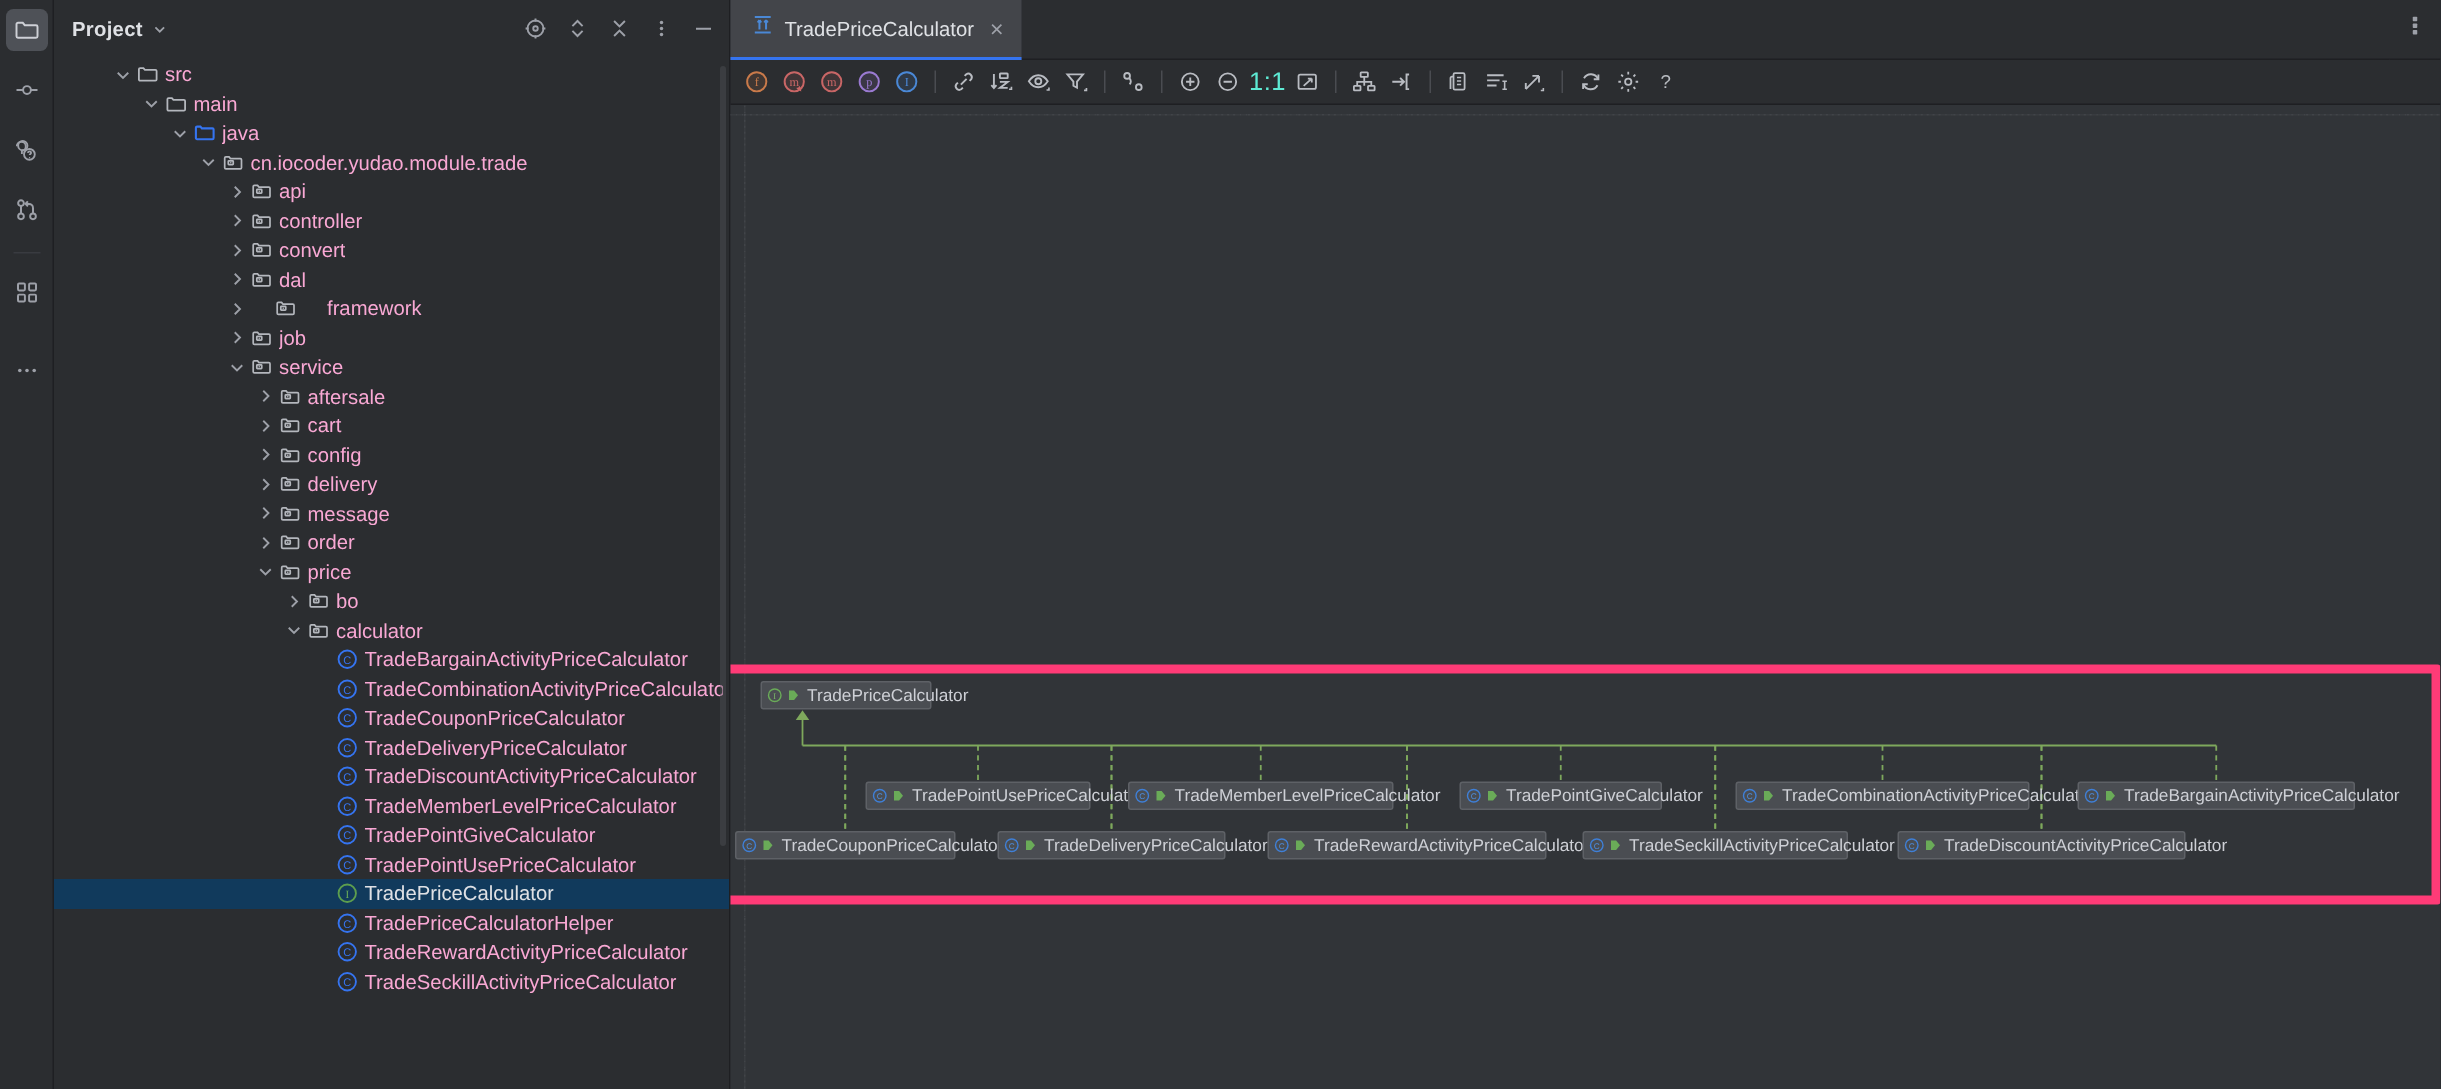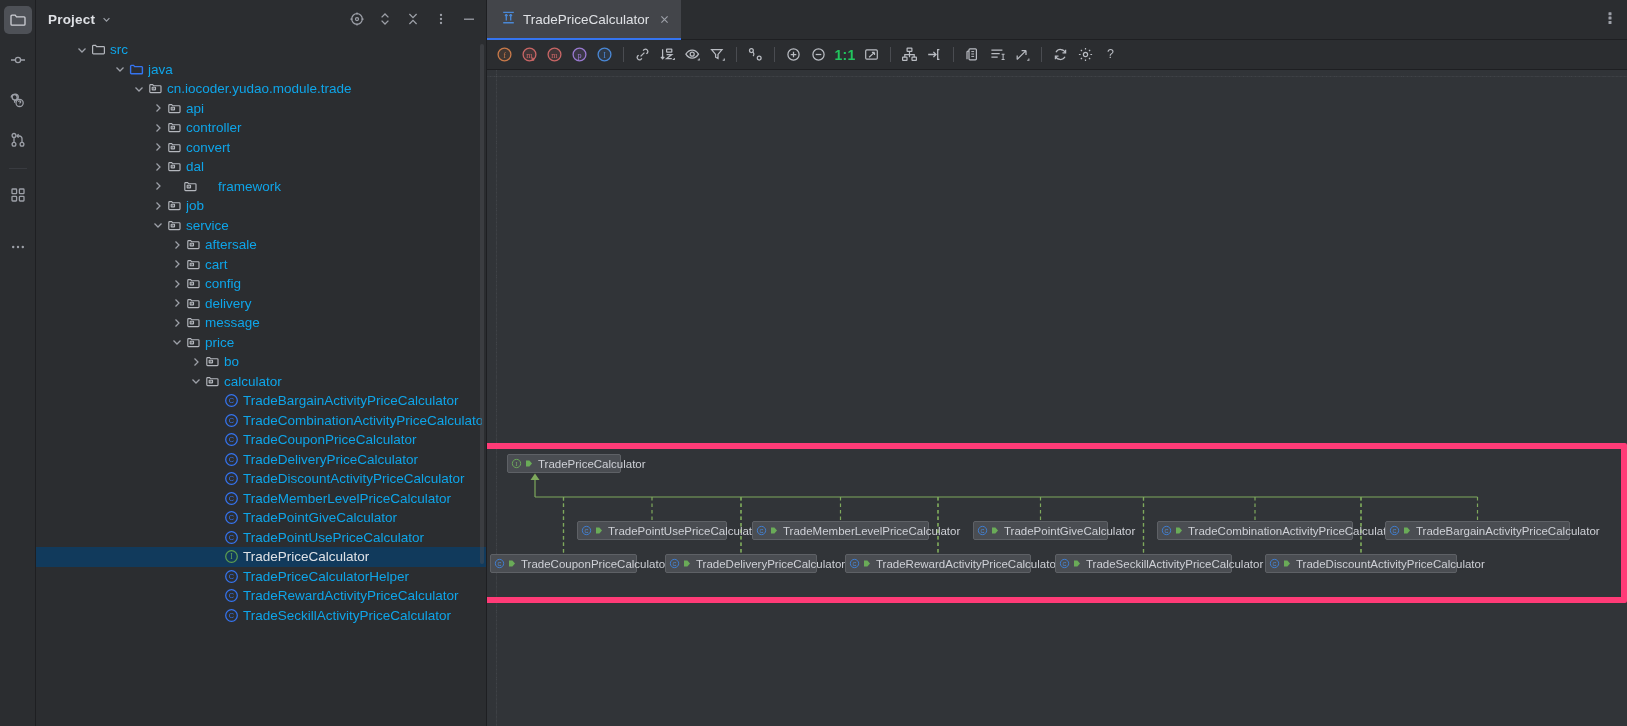--- a/index.html
+++ b/index.html
@@ -44,21 +44,21 @@
   #project-chevron { margin-left: 6px; display: flex; align-items: center; }
   #project-header-actions {
     margin-left: auto; display: flex; align-items: center; gap: 10px;
   }
   .hdr-icon { width: 18px; height: 18px; display: flex; align-items: center; justify-content: center; }
 
   
   #tree { flex: 1; overflow: hidden; padding-top: 2px; position: relative; }
   .tree-row {
     height: 19.5px; display: flex; align-items: center;
-    font-size: 13.5px; color: #0ea5e9; white-space: nowrap;
+    font-size: 13.5px; color: #f9a8d4; white-space: nowrap;
     padding-right: 4px;
   }
   .tree-row.selected { background: #113a5c; color: #dfe1e5; }
   .tree-row.bold { font-weight: bold; color: #dfe1e5; }
   .twisty { width: 14px; flex: 0 0 14px; display: flex; align-items: center; justify-content: center; }
   .tree-icon { width: 18px; flex: 0 0 18px; display: flex; align-items: center; justify-content: center; margin-right: 3px; }
   .tree-label { overflow: hidden; }
 
   
   #editor { flex: 1; height: 726px; display: flex; flex-direction: column; background: #2b2d30; min-width: 0; }
@@ -73,21 +73,21 @@
   #tabbar-spacer { flex: 1; border-bottom: 1px solid #1e1f22; }
   #tabbar-right { display: flex; align-items: center; padding: 0 10px; border-bottom: 1px solid #1e1f22; }
 
   #diag-toolbar {
     height: 30px; flex: 0 0 30px; display: flex; align-items: center;
     padding-left: 6px; gap: 2px; background: #2b2d30;
     border-bottom: 1px solid #1e1f22;
   }
   .tb-btn { width: 23px; height: 23px; display: flex; align-items: center; justify-content: center; border-radius: 4px; }
   .tb-sep { width: 1px; height: 15px; background: #4a4c51; margin: 0 5px; }
-  .tb-text { font-size: 14px; color: #22c55e; font-weight: bold; letter-spacing: .3px; }
+  .tb-text { font-size: 17px; color: #5eead4; font-weight: normal; letter-spacing: .3px; }
 
   
   #canvas {
     flex: 1; position: relative; background: #313438; overflow: hidden;
     background-image:
       repeating-linear-gradient(to right, #3a3d42 0 1px, transparent 1px 4px),
       repeating-linear-gradient(to bottom, #3a3d42 0 1px, transparent 1px 4px);
     background-size: 33.6px 1px, 1px 33.5px;
     background-position: 9px 6px, 9px 6px;
     background-repeat: repeat-x, repeat-y;
@@ -235,20 +235,33 @@
               <path d="M2.5 4.5 6 8l3.5-3.5"></path>
             </svg>
           </span>
           <span class="tree-icon">
             <svg width="15" height="15" viewBox="0 0 15 15" fill="none" stroke="#b4b7bd" stroke-width="1.2">
               <path d="M1.6 4.2a.8.8 0 0 1 .8-.8h2.2l1 1.2h7a.8.8 0 0 1 .8.8v5.6a.8.8 0 0 1-.8.8H2.4a.8.8 0 0 1-.8-.8z"></path>
             </svg>
           </span>
           <span class="tree-label">src</span>
         </div>
+        <div class="tree-row" style="padding-left: 58px;">
+          <span class="twisty">
+            <svg width="12" height="12" viewBox="0 0 12 12" fill="none" stroke="#9da0a8" stroke-width="1.25">
+              <path d="M2.5 4.5 6 8l3.5-3.5"></path>
+            </svg>
+          </span>
+          <span class="tree-icon">
+            <svg width="15" height="15" viewBox="0 0 15 15" fill="none" stroke="#b4b7bd" stroke-width="1.2">
+              <path d="M1.6 4.2a.8.8 0 0 1 .8-.8h2.2l1 1.2h7a.8.8 0 0 1 .8.8v5.6a.8.8 0 0 1-.8.8H2.4a.8.8 0 0 1-.8-.8z"></path>
+            </svg>
+          </span>
+          <span class="tree-label">main</span>
+        </div>
         <div class="tree-row" style="padding-left: 77px;">
           <span class="twisty">
             <svg width="12" height="12" viewBox="0 0 12 12" fill="none" stroke="#9da0a8" stroke-width="1.25">
               <path d="M2.5 4.5 6 8l3.5-3.5"></path>
             </svg>
           </span>
           <span class="tree-icon">
             <svg width="15" height="15" viewBox="0 0 15 15" fill="none" stroke="#3574f0" stroke-width="1.4">
               <path d="M1.6 4.2a.8.8 0 0 1 .8-.8h2.2l1 1.2h7a.8.8 0 0 1 .8.8v5.6a.8.8 0 0 1-.8.8H2.4a.8.8 0 0 1-.8-.8z"></path>
             </svg>
@@ -442,20 +455,35 @@
             </svg>
           </span>
           <span class="tree-icon">
             <svg width="15" height="15" viewBox="0 0 15 15" fill="none" stroke="#b4b7bd" stroke-width="1.15">
               <path d="M1.8 4.4a.8.8 0 0 1 .8-.8h2.1l.95 1.15h6.55a.8.8 0 0 1 .8.8v5.2a.8.8 0 0 1-.8.8H2.6a.8.8 0 0 1-.8-.8z"></path>
               <rect x="4.2" y="6.2" width="3.3" height="2.6" rx=".4"></rect>
               <circle cx="5.85" cy="7.5" r=".55" fill="#b4b7bd" stroke="none"></circle>
             </svg>
           </span>
           <span class="tree-label">message</span>
+        </div>
+        <div class="tree-row" style="padding-left: 134px;">
+          <span class="twisty">
+            <svg width="12" height="12" viewBox="0 0 12 12" fill="none" stroke="#9da0a8" stroke-width="1.25">
+              <path d="M4.5 2.5 8 6l-3.5 3.5"></path>
+            </svg>
+          </span>
+          <span class="tree-icon">
+            <svg width="15" height="15" viewBox="0 0 15 15" fill="none" stroke="#b4b7bd" stroke-width="1.15">
+              <path d="M1.8 4.4a.8.8 0 0 1 .8-.8h2.1l.95 1.15h6.55a.8.8 0 0 1 .8.8v5.2a.8.8 0 0 1-.8.8H2.6a.8.8 0 0 1-.8-.8z"></path>
+              <rect x="4.2" y="6.2" width="3.3" height="2.6" rx=".4"></rect>
+              <circle cx="5.85" cy="7.5" r=".55" fill="#b4b7bd" stroke="none"></circle>
+            </svg>
+          </span>
+          <span class="tree-label">order</span>
         </div>
         <div class="tree-row" style="padding-left: 134px;">
           <span class="twisty">
             <svg width="12" height="12" viewBox="0 0 12 12" fill="none" stroke="#9da0a8" stroke-width="1.25">
               <path d="M2.5 4.5 6 8l3.5-3.5"></path>
             </svg>
           </span>
           <span class="tree-icon">
             <svg width="15" height="15" viewBox="0 0 15 15" fill="none" stroke="#b4b7bd" stroke-width="1.15">
               <path d="M1.8 4.4a.8.8 0 0 1 .8-.8h2.1l.95 1.15h6.55a.8.8 0 0 1 .8.8v5.2a.8.8 0 0 1-.8.8H2.6a.8.8 0 0 1-.8-.8z"></path>

